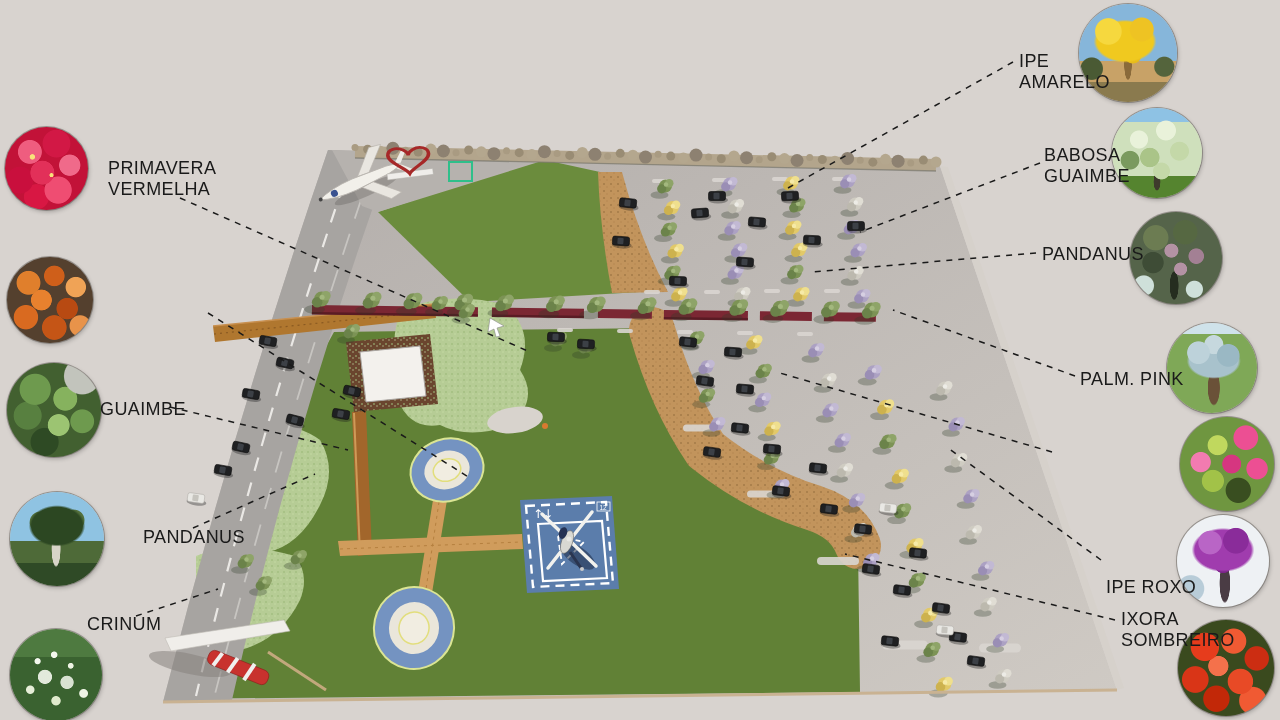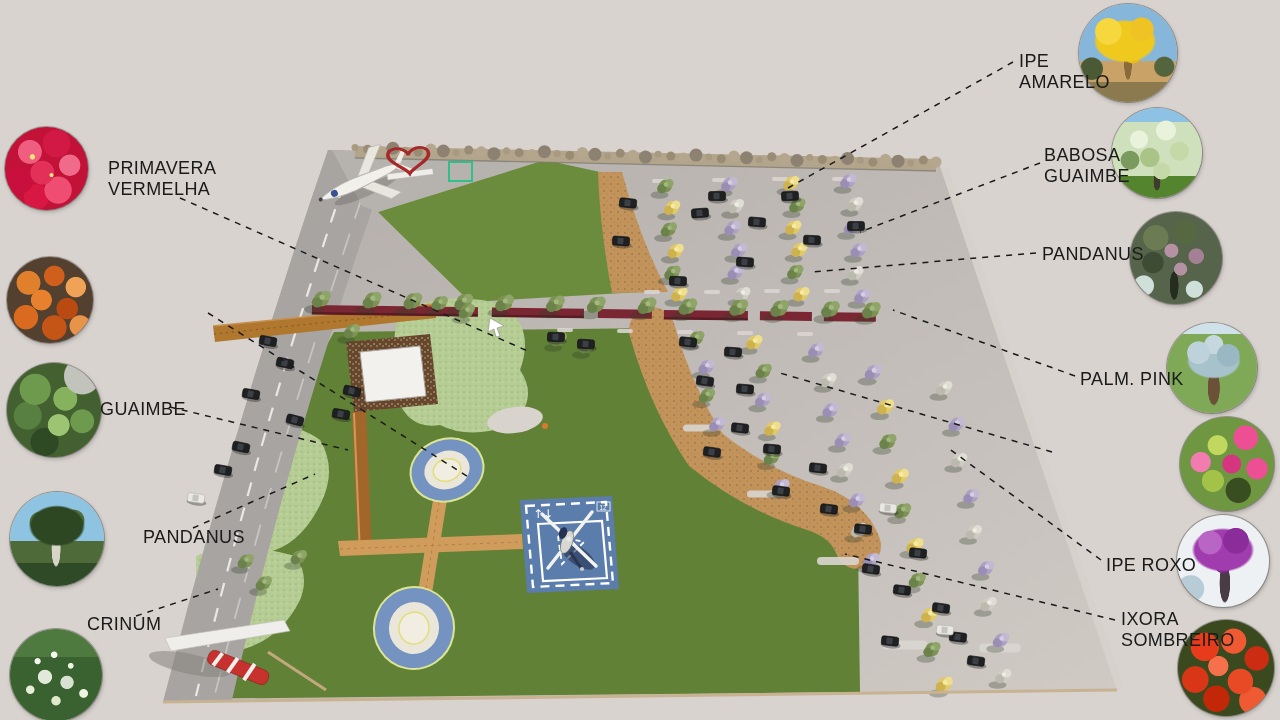--- a/index.html
+++ b/index.html
@@ -1026,16 +1026,16 @@
   <div class="plabel" style="left:100px;top:399px">GUAIMBE</div>
   <div class="plabel" style="left:143px;top:527px">PANDANUS</div>
   <div class="plabel" style="left:87px;top:614px">CRINUM</div>
 
   <div class="plabel" style="left:1019px;top:51px">IPE
 AMARELO</div>
   <div class="plabel" style="left:1044px;top:145px">BABOSA
 GUAIMBE</div>
   <div class="plabel" style="left:1042px;top:244px">PANDANUS</div>
   <div class="plabel" style="left:1080px;top:369px">PALM.  PINK</div>
-  <div class="plabel" style="left:1106px;top:555px">IPE ROXO</div>
+  <div class="plabel" style="left:1106px;top:577px">IPE ROXO</div>
   <div class="plabel" style="left:1121px;top:609px">IXORA
 SOMBREIRO</div>
 </div>
 
 </body></html>

